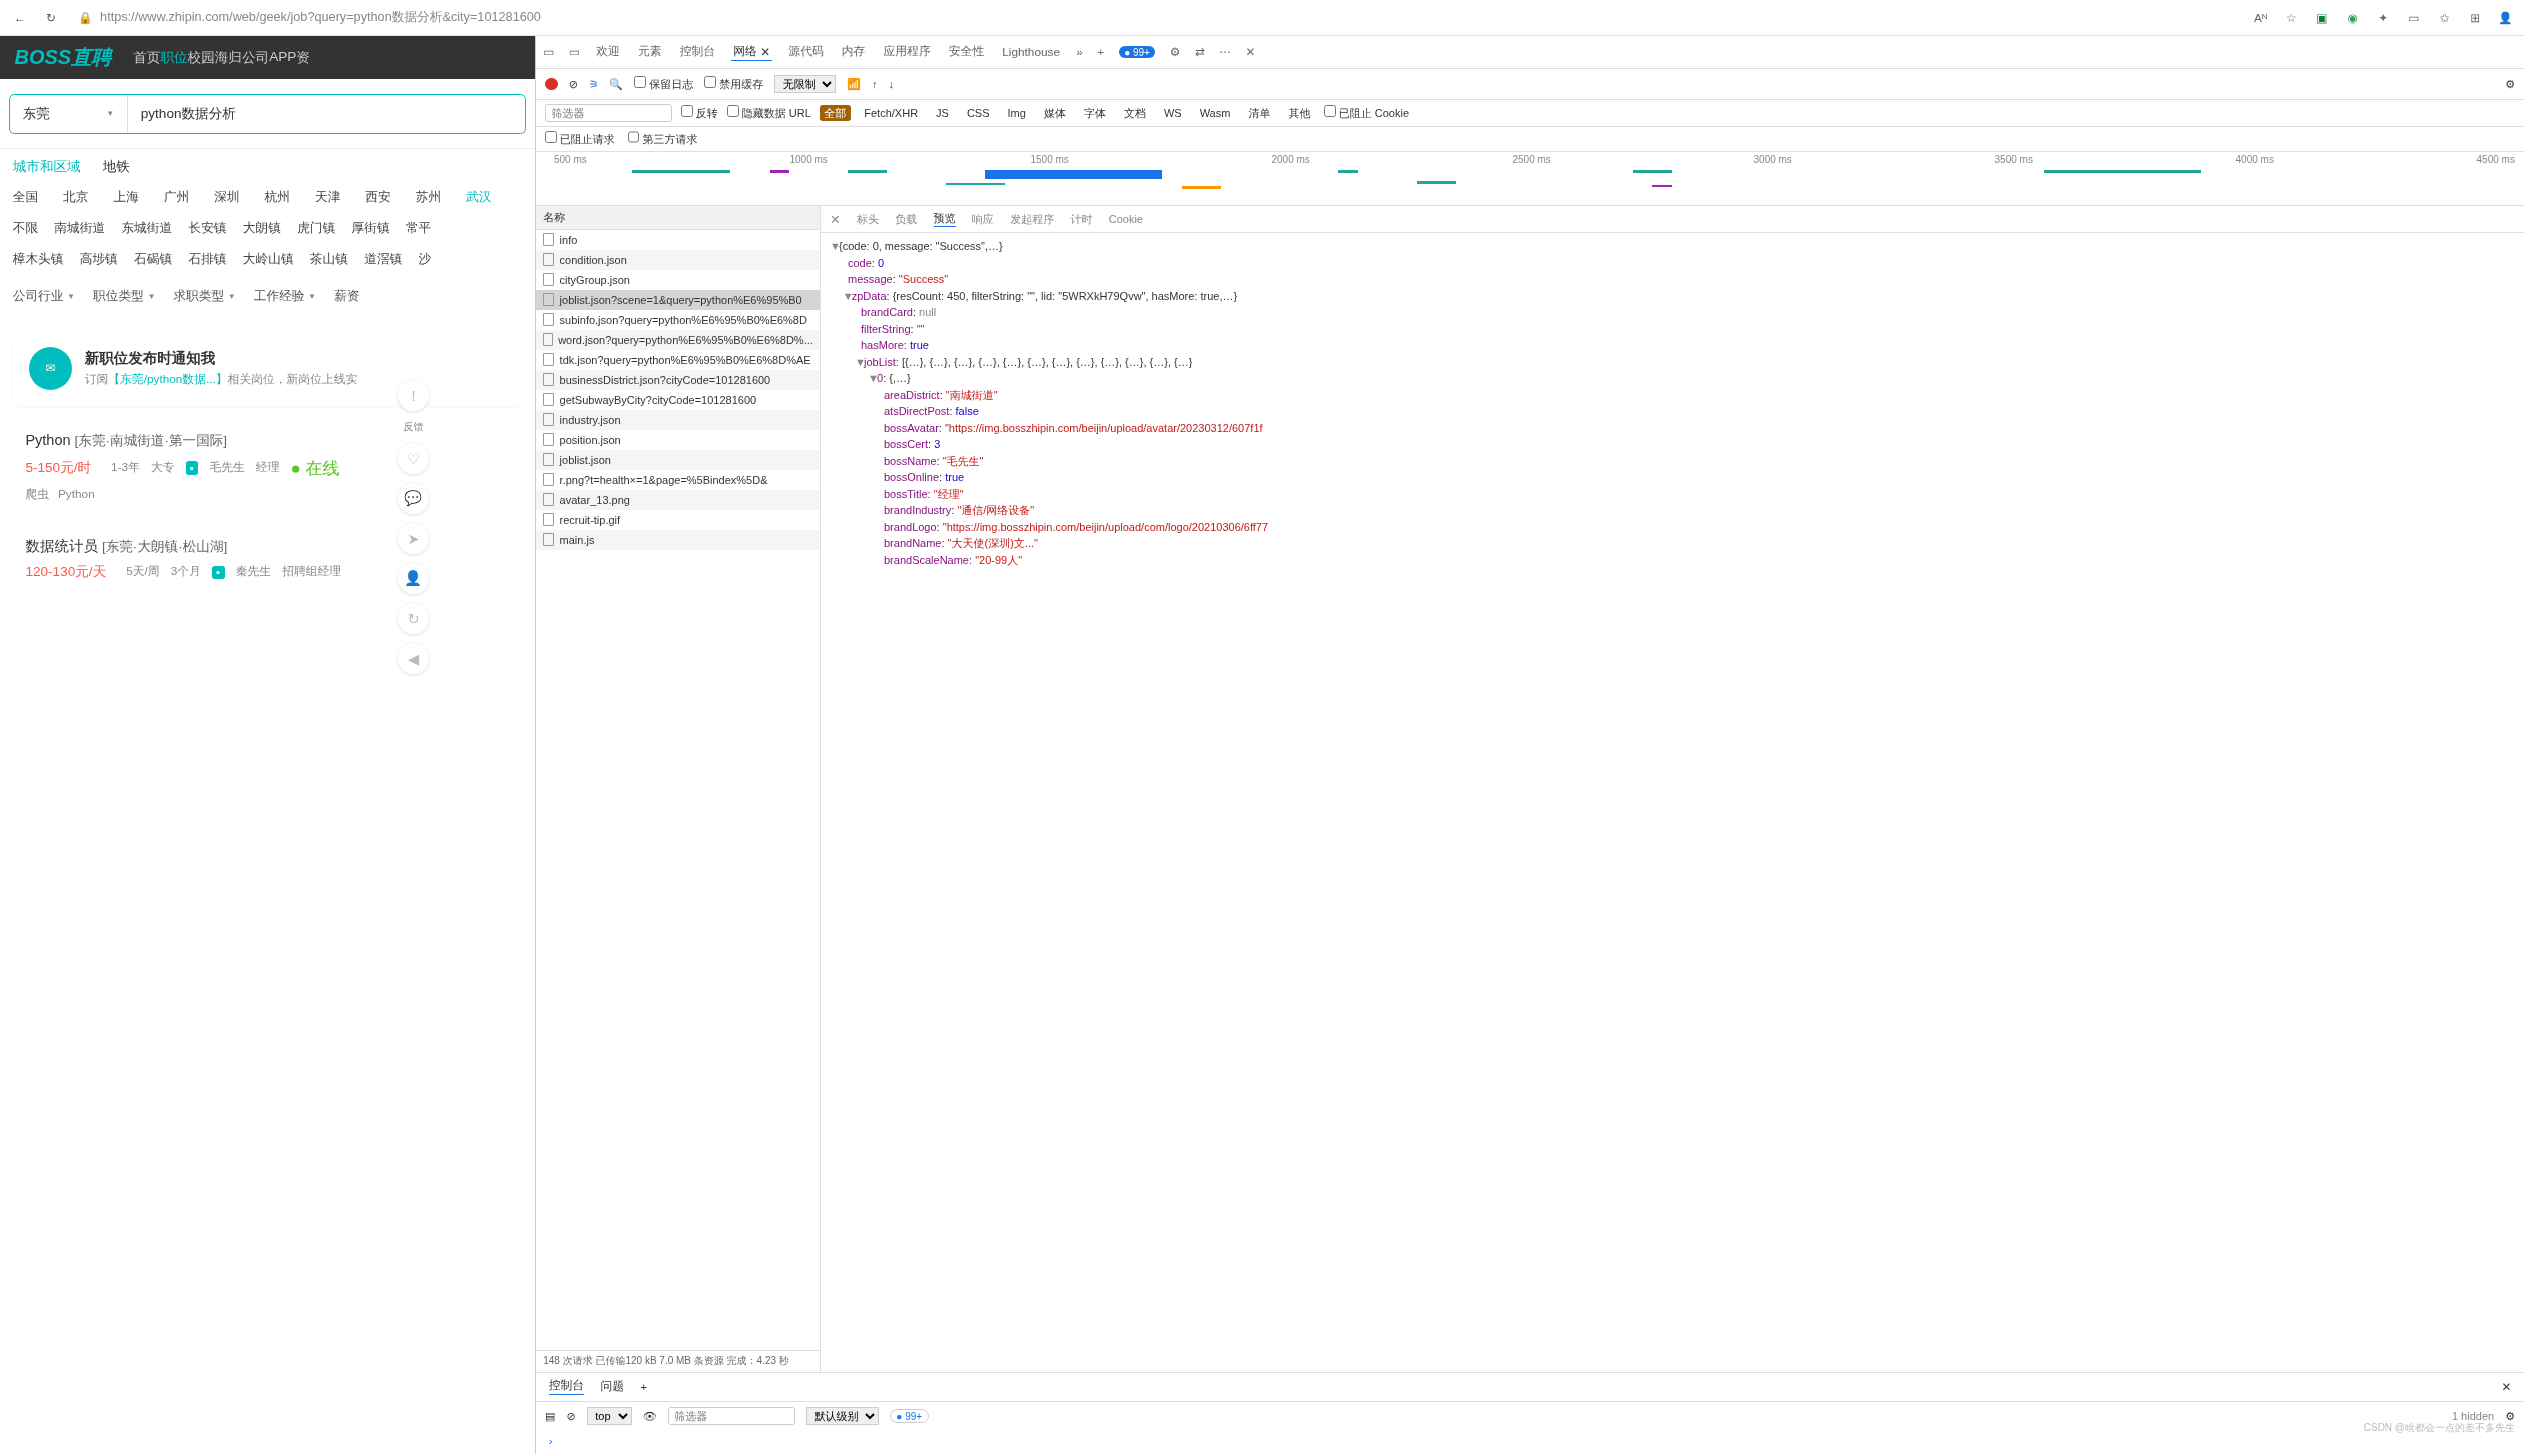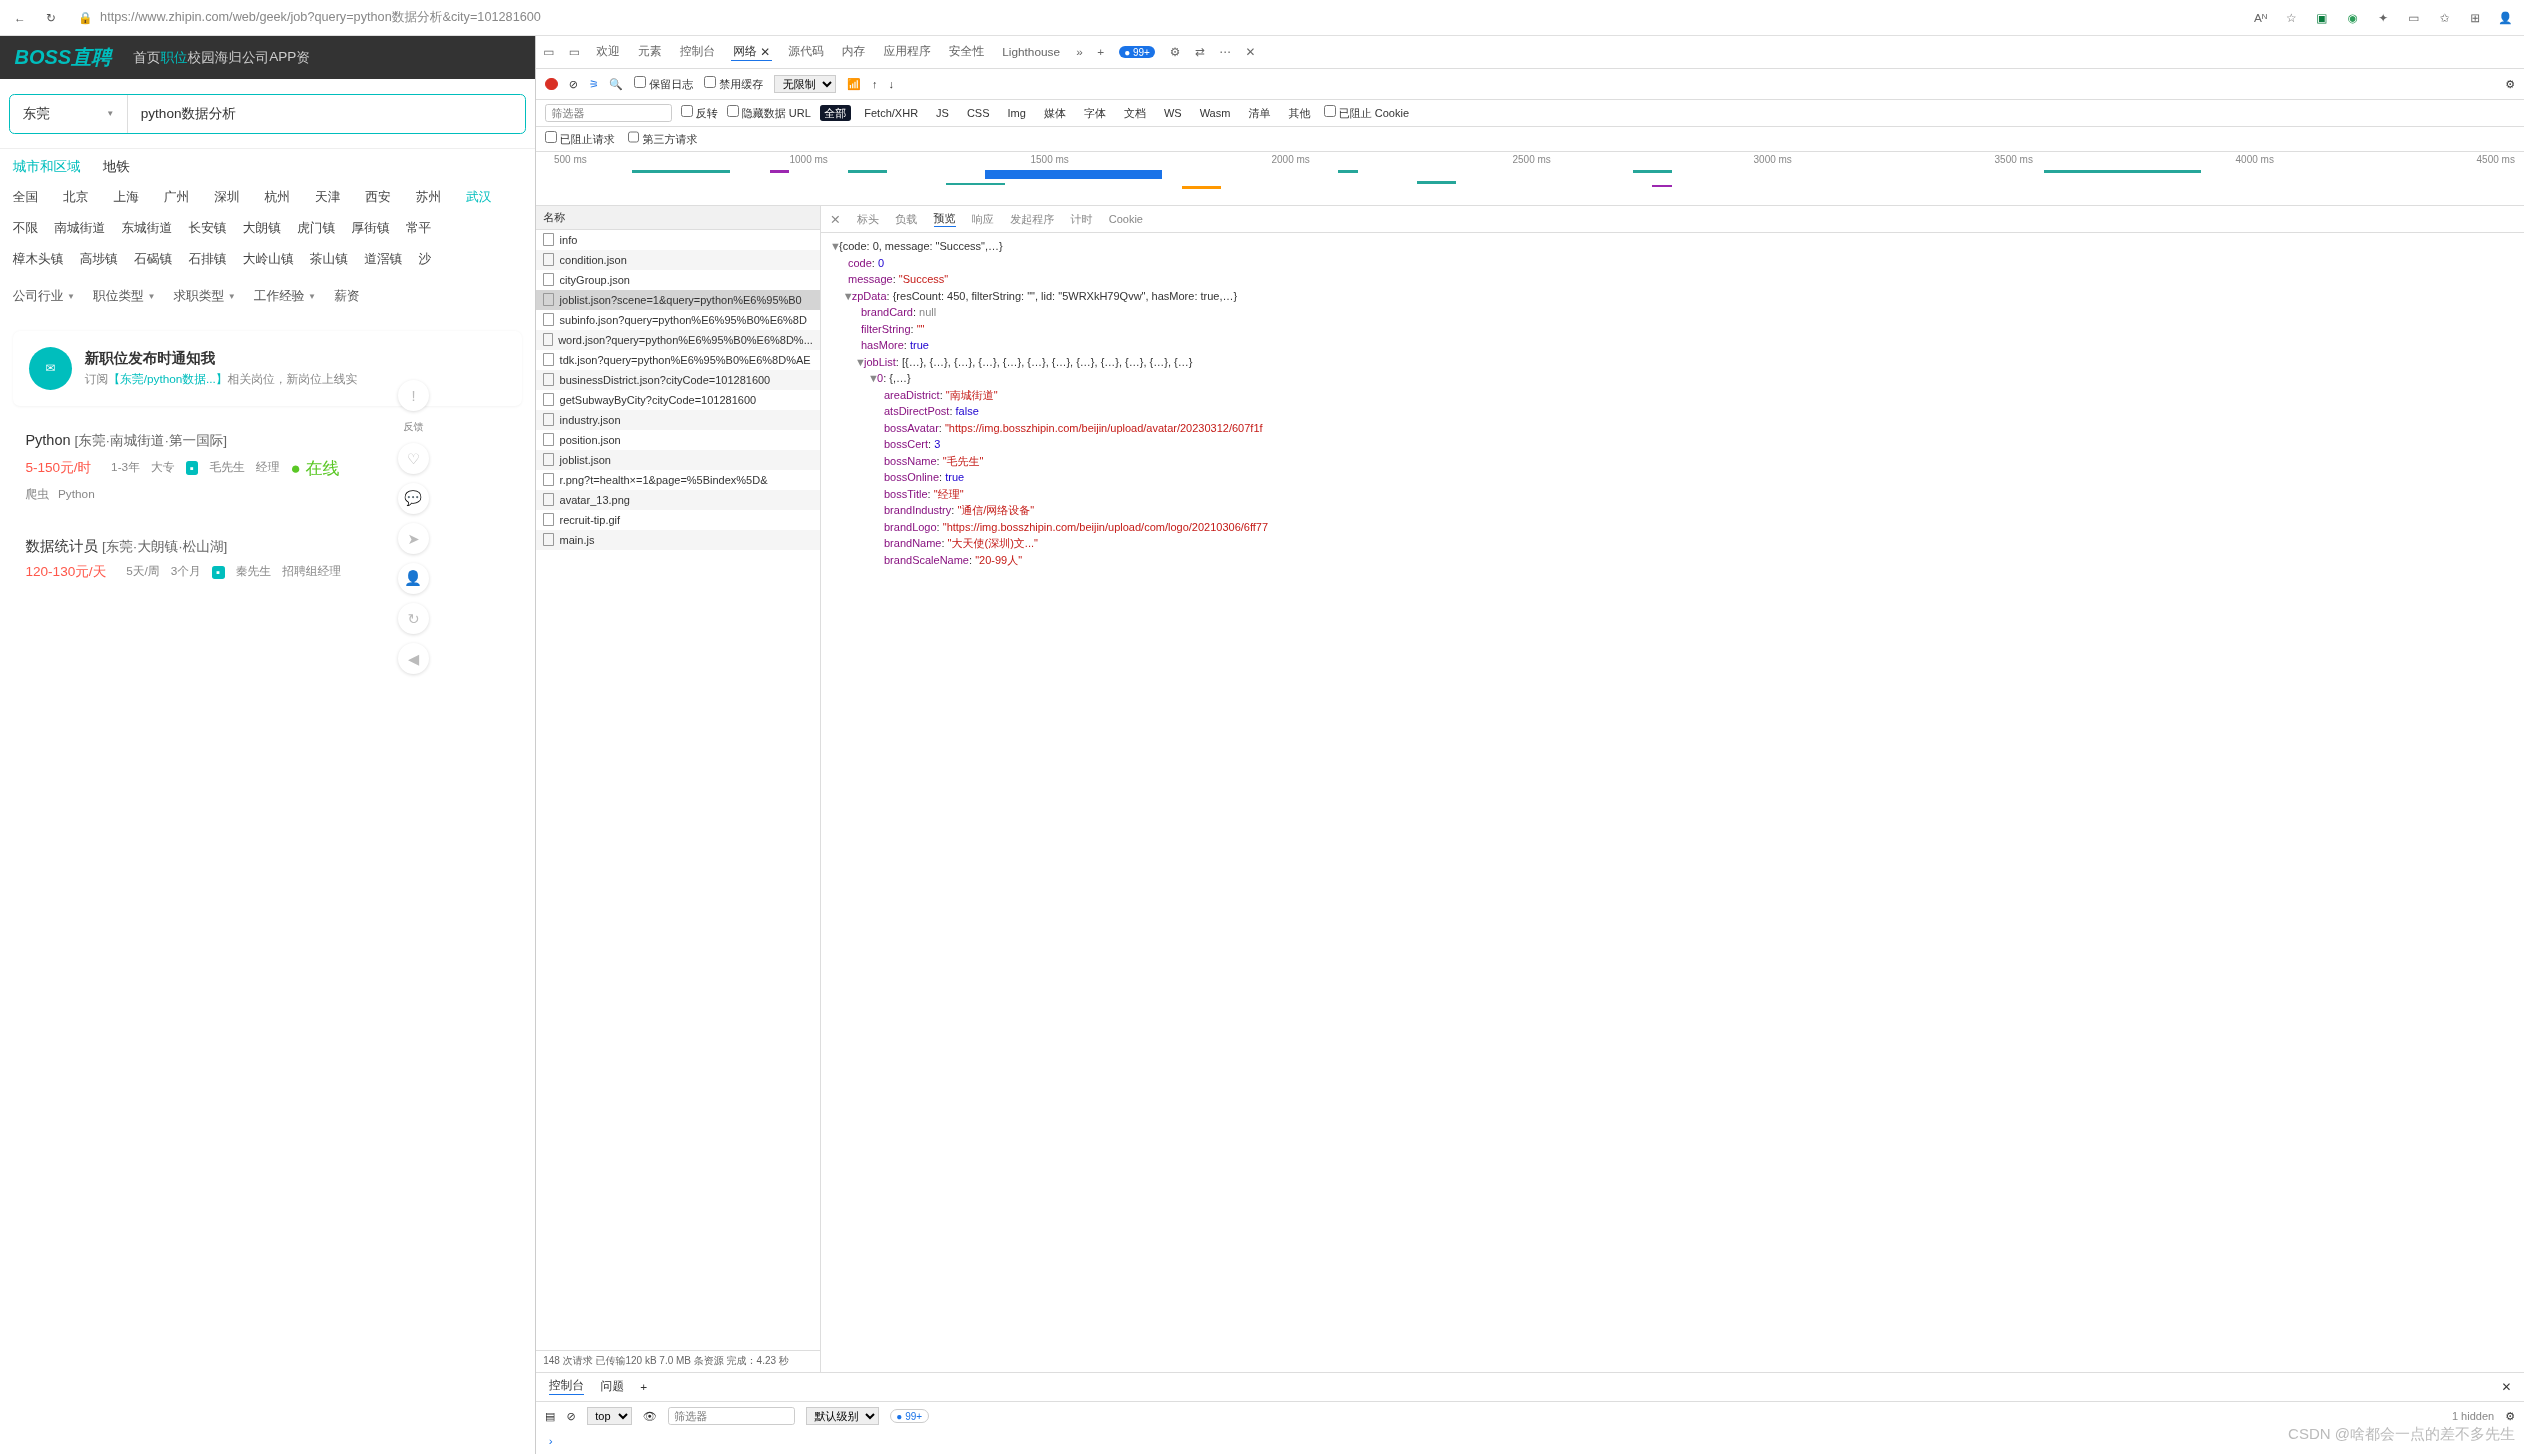--- a/index.html
+++ b/index.html
@@ -47,21 +47,21 @@
 .dt-tabs{height:33px;display:flex;align-items:center;border-bottom:0.9px solid #ddd;padding:0 7.2px;gap:14.5px;font-size:11.8px;color:#666}
 .dt-tab{cursor:pointer;padding:0 1.8px}
 .dt-tab.active{color:#333;border-bottom:1.8px solid #1a73e8}
 .dt-tab.net{display:flex;align-items:center;gap:3.6px}
 .dt-badge{background:#1a73e8;color:#fff;font-size:10px;padding:0.9px 5.4px;border-radius:9px}
 .dt-toolbar{height:31px;display:flex;align-items:center;padding:0 9px;gap:11px;border-bottom:0.9px solid #ddd;font-size:11px}
 .rec-btn{width:12.7px;height:12.7px;border:1.8px solid #d93025;border-radius:50%;background:#d93025}
 .filter-bar{height:27px;display:flex;align-items:center;padding:0 9px;gap:9px;border-bottom:0.9px solid #ddd;font-size:11px}
 .filter-input{border:0.9px solid #ccc;padding:1.8px 5.4px;border-radius:2.7px;width:127px;font-size:11px;color:#888}
 .type-btn{padding:0.9px 4.5px;border-radius:2.7px;cursor:pointer}
-.type-btn.active{background:#0f172a;color:#fff}
+.type-btn.active{background:#a16207;color:#fff}
 .second-filter{height:25px;display:flex;align-items:center;padding:0 9px;gap:12.7px;font-size:11px;border-bottom:0.9px solid #ddd}
 .timeline{height:54px;border-bottom:0.9px solid #ddd;position:relative;padding-top:16.3px}
 .timeline-ticks{position:absolute;top:1.8px;left:18px;right:9px;display:flex;justify-content:space-between;font-size:10px;color:#888}
 .timeline-bars{position:absolute;top:18px;left:18px;right:9px;height:33px}
 .tl-bar{position:absolute;height:2.7px;background:#26a69a}
 .dt-content{flex:1;display:flex;min-height:0}
 .req-list{width:285px;border-right:0.9px solid #ddd;display:flex;flex-direction:column}
 .req-header{height:23.5px;background:#f1f1f1;border-bottom:0.9px solid #ddd;display:flex;align-items:center;padding:0 7.2px;font-size:11px}
 .req-items{flex:1;overflow:auto}
 .req-item{height:20px;display:flex;align-items:center;padding:0 7.2px;font-size:11px;gap:5.4px;cursor:pointer;white-space:nowrap;overflow:hidden}
@@ -83,21 +83,21 @@
 .json-bool{color:#1c00cf}
 .arrow{display:inline-block;width:9px;color:#888}
 .console-area{border-top:0.9px solid #ddd}
 .console-tabs{height:29px;display:flex;align-items:center;gap:16.3px;padding:0 12.7px;border-bottom:0.9px solid #ddd;font-size:11.8px}
 .console-toolbar{height:29px;display:flex;align-items:center;gap:11px;padding:0 9px;font-size:11px}
 .console-body{height:23.5px;padding:3.6px 12.7px;color:#1a73e8}
 .chk{width:11.8px;height:11.8px}
 .carets{font-size:8.1px;color:#888}
 .float-btns{position:absolute;left:398px;top:380px;display:flex;flex-direction:column;gap:9px}
 .float-btn{width:31px;height:31px;background:#fff;border-radius:50%;box-shadow:0 0.9px 3.6px rgba(0,0,0,0.15);display:flex;align-items:center;justify-content:center;color:#bbb;font-size:14.5px}
-.watermark{position:absolute;right:9px;bottom:10px;font-size:15px;color:#bbb}
+.watermark{position:absolute;right:9px;bottom:19px;font-size:10px;color:#bbb}
 .hidden-cnt{margin-left:auto;color:#888;font-size:11px}
 select{border:0.9px solid #ccc;font-size:11px;padding:0.9px 3.6px}
 </style>
 </head>
 <body>
 
 <div class="browser-bar">
   <div class="nav-btn">←</div>
   <div class="nav-btn">↻</div>
   <div class="url-bar">

